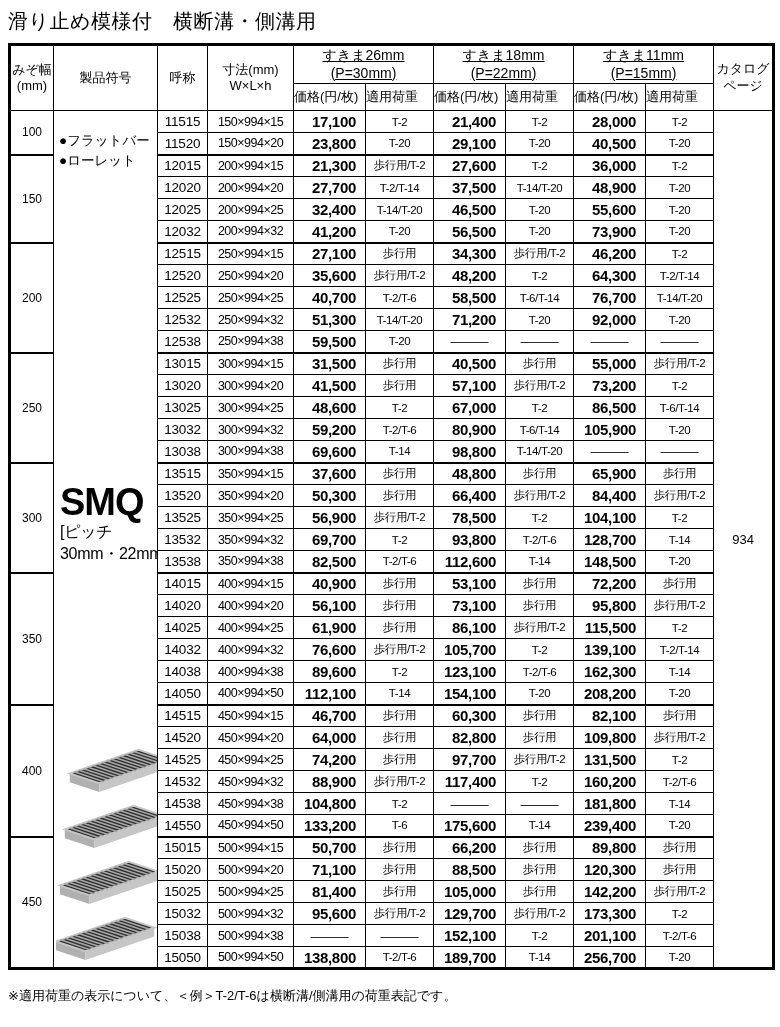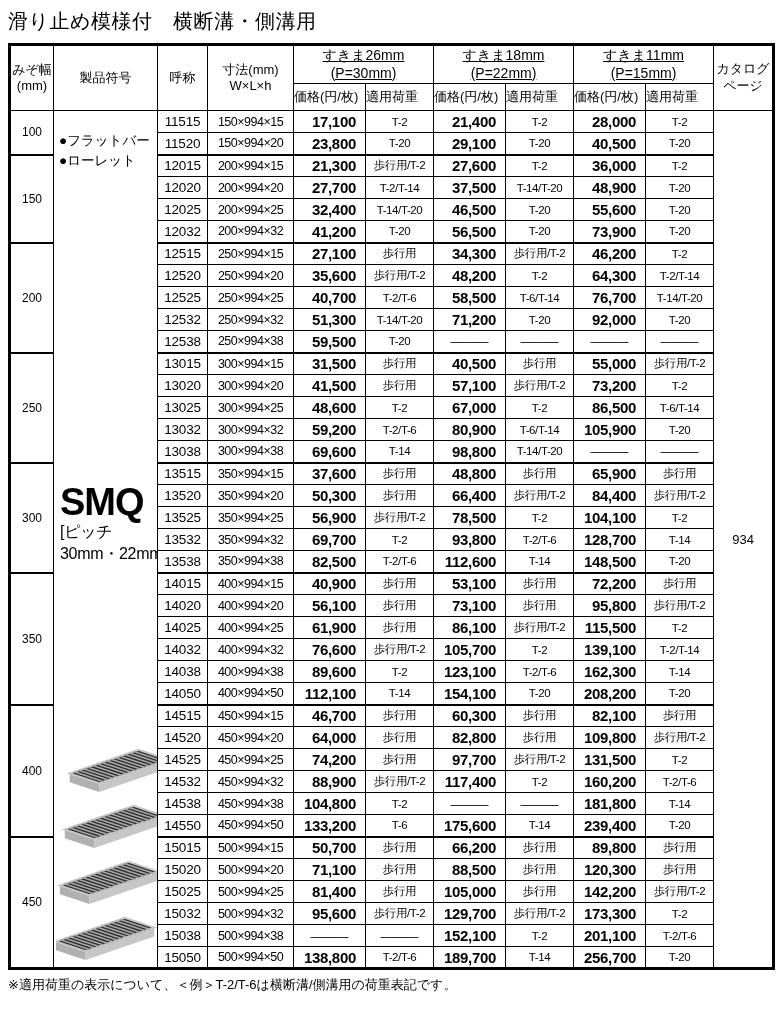--- a/index.html
+++ b/index.html
@@ -43,21 +43,21 @@
   td.dash-val{font-weight:normal;color:#2b2b2b;letter-spacing:-2px;text-align:center;padding-right:2px;font-size:14px;}
   tr.group-start td{border-top:2px solid #000;}
   td.col-product{position:relative;vertical-align:top;}
   .product-inner{position:absolute;inset:0;}
   .bullets{position:absolute;top:20px;left:5px;font-size:13.5px;line-height:1.5;text-align:left;}
   .smq-block{position:absolute;top:372px;left:6px;text-align:left;}
   .smq{font-size:38px;font-weight:bold;letter-spacing:-1px;line-height:1;}
   .pitch{font-size:16px;line-height:1.35;letter-spacing:-0.3px;}
   .grating{position:absolute;bottom:3px;left:2px;width:112px;height:222px;}
   td.col-catalog{font-size:13px;text-align:center;vertical-align:middle;}
-  .notes{margin-top:5px;font-size:13px;line-height:1.55;}
+  .notes{margin-top:16px;font-size:13px;line-height:1.55;}
 </style>
 </head>
 <body>
 
 <div class="page">
 
   <div class="title">滑り止め模様付　横断溝・側溝用</div>
 
   <table class="price-table">
     <colgroup>

